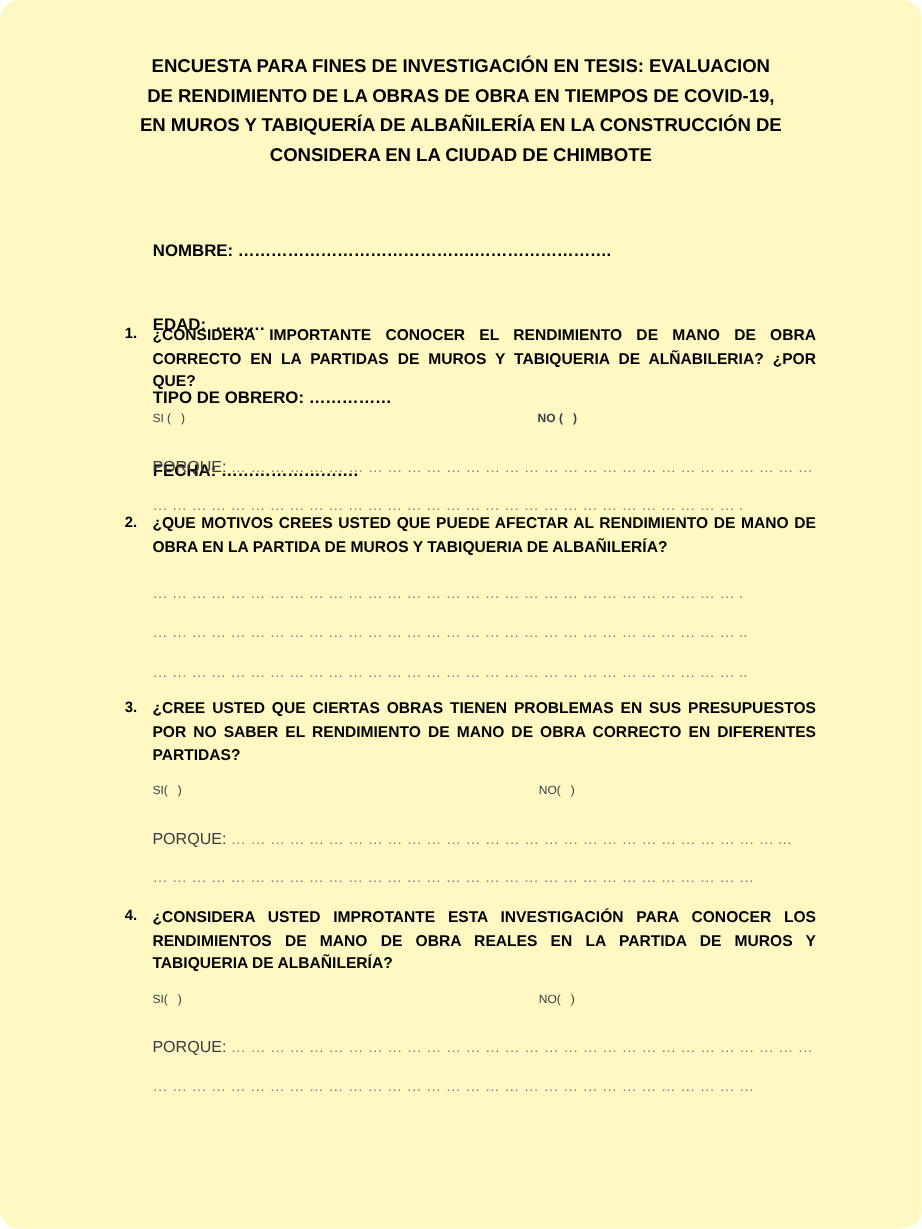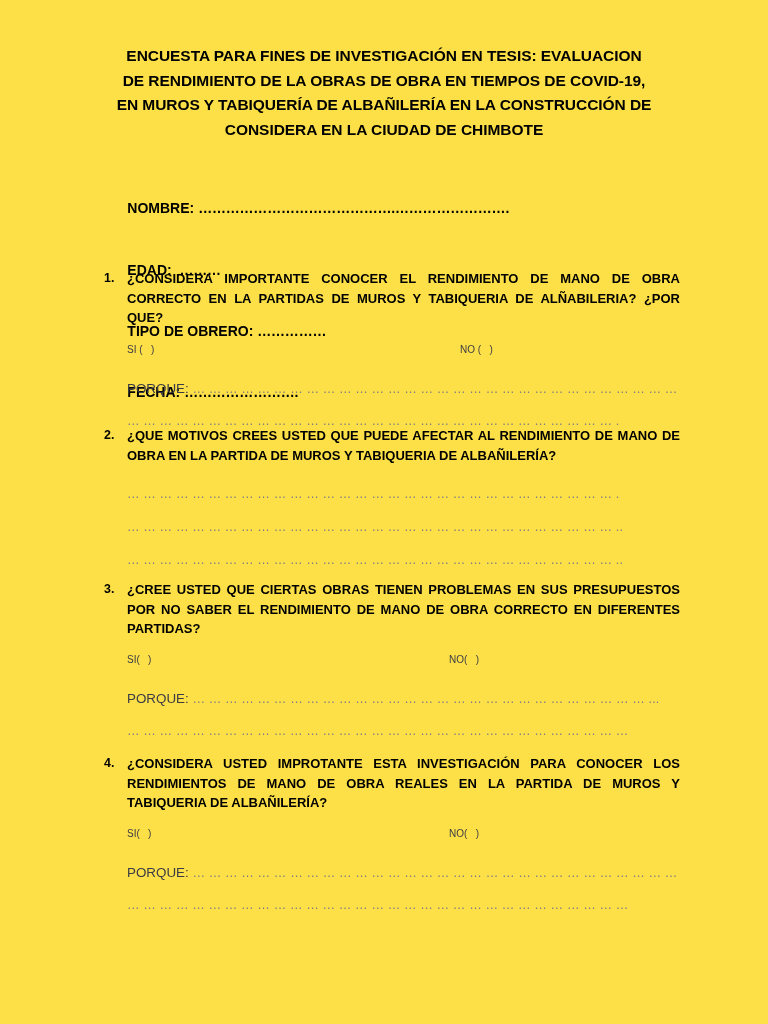--- a/index.html
+++ b/index.html
@@ -6,24 +6,25 @@
   html, body {
     margin: 0;
     padding: 0;
     background: #ffffff;
   }
   .page {
     position: relative;
     width: 768px;
     height: 1024px;
     margin: 0 auto;
-    background: #fde047;
+    background: #fef9c3;
     font-family: "Liberation Sans", sans-serif;
     color: #000000;
     overflow: hidden;
+    border-radius: 16px;
   }
 
   
   .doc-title {
     position: absolute;
     left: 78px;
     top: 44px;
     width: 612px;
     text-align: center;
     font-weight: bold;
@@ -145,21 +146,21 @@
     </div>
   </div>
 
   <div class="q-block" style="top:269px;">
     <div class="q-head">
       <div class="q-num">1.</div>
       <div class="q-text">¿CONSIDERA IMPORTANTE CONOCER EL RENDIMIENTO DE MANO DE OBRA CORRECTO EN LA PARTIDAS DE MUROS Y TABIQUERIA DE ALÑABILERIA? ¿POR QUE?</div>
     </div>
     <div class="sino-row" style="margin-top:16px;">
       <span class="sino-si">SI (   )</span>
-      <span class="sino-no" style="left:356px;">NO (   )</span>
+      <span class="sino-no" style="left:344px;font-weight:bold;">NO (   )</span>
     </div>
     <div class="dotline indent" style="margin-top:16px;">
       <span class="lbl">PORQUE:</span><span> </span><span class="dots">… … … … … … … … … … … … … … … … … … … … … … … … … … … … … … .</span>
     </div>
     <div class="dotline indent" style="margin-top:13px;">
       <span class="dots">… … … … … … … … … … … … … … … … … … … … … … … … … … … … … … .</span>
     </div>
   </div>
 
   <div class="q-block" style="top:426px;">

